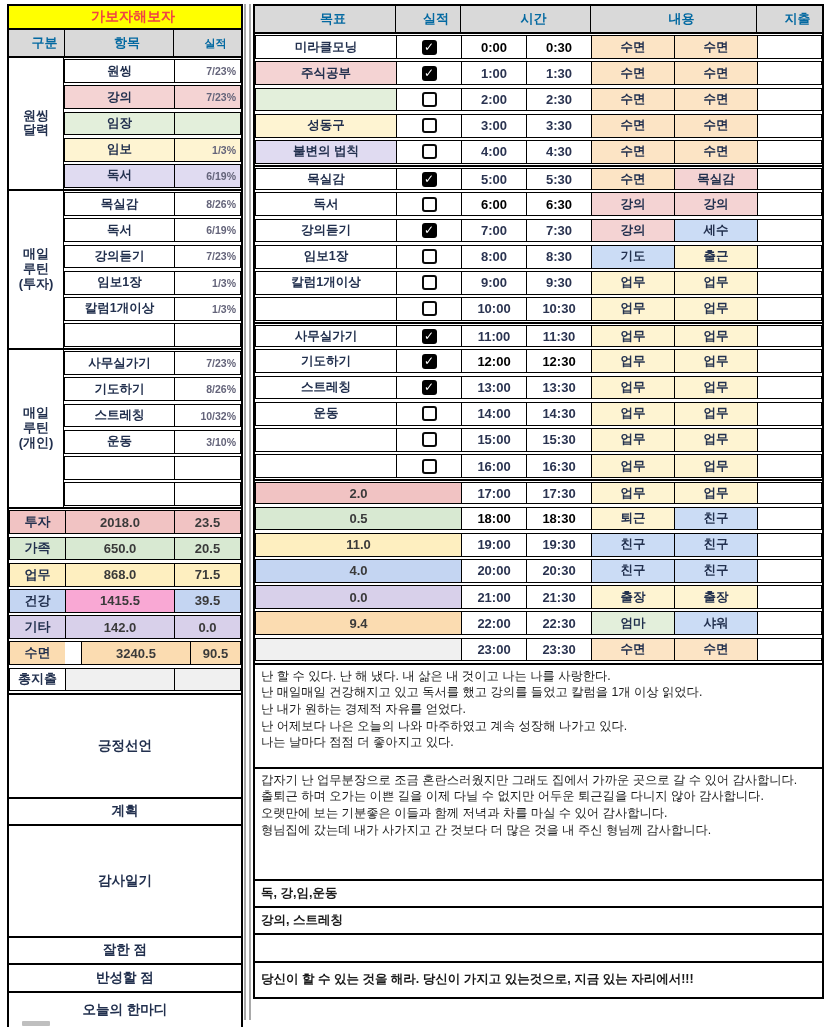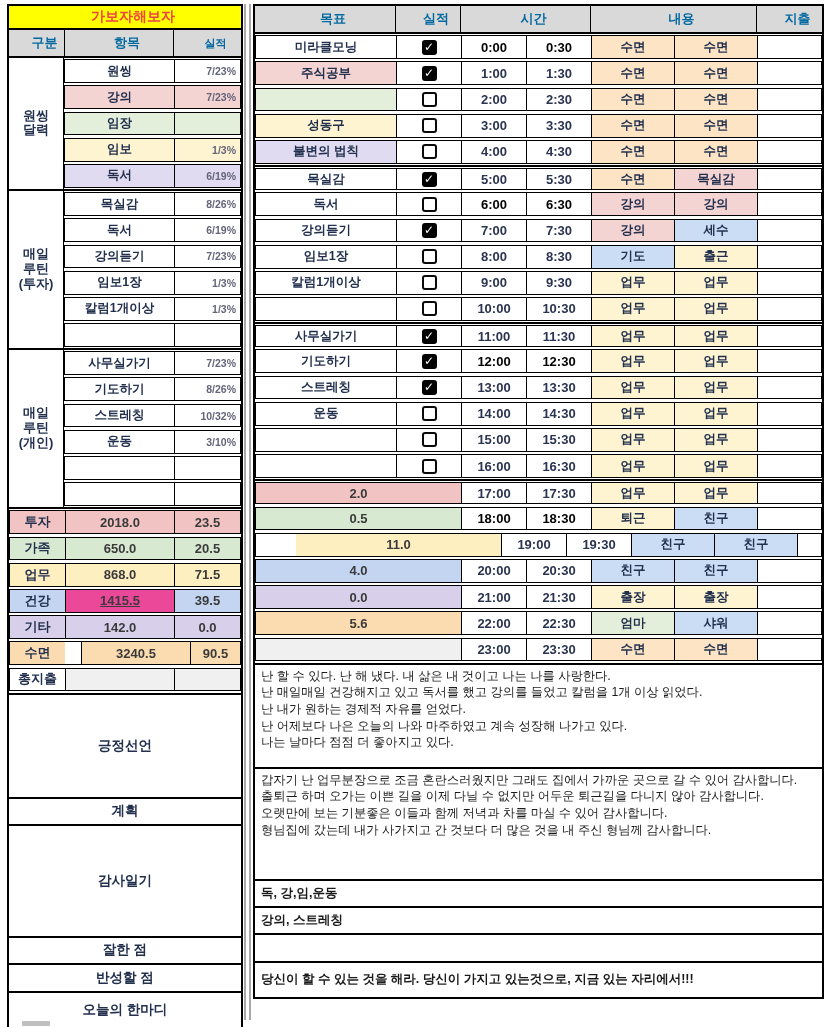--- a/index.html
+++ b/index.html
@@ -226,21 +226,21 @@
         <div class="rwrap">
           <div class="rrow">
             <div class="cell c-cat" style="background: rgb(254, 239, 192);">업무</div>
             <div class="cell c-sval" style="background: rgb(254, 239, 192);">868.0</div>
             <div class="cell c-sres" style="background: rgb(254, 239, 192);">71.5</div>
           </div>
         </div>
         <div class="rwrap">
           <div class="rrow">
             <div class="cell c-cat" style="background: rgb(196, 213, 242);">건강</div>
-            <div class="cell c-sval" style="background: #ec4899; text-decoration: underline;">1415.5</div>
+            <div class="cell c-sval" style="background: #f9a8d4;">1415.5</div>
             <div class="cell c-sres" style="background: rgb(196, 213, 242);">39.5</div>
           </div>
         </div>
         <div class="rwrap">
           <div class="rrow">
             <div class="cell c-cat" style="background: rgb(216, 208, 234);">기타</div>
             <div class="cell c-sval" style="background: rgb(216, 208, 234);">142.0</div>
             <div class="cell c-sres" style="background: rgb(216, 208, 234);">0.0</div>
           </div>
         </div>
@@ -518,21 +518,21 @@
             <div class="cell c-merged" style="background: rgb(216, 233, 210);">0.5</div>
             <div class="cell c-t tb">18:00</div>
             <div class="cell c-t tb">18:30</div>
             <div class="cell c-c" style="background: rgb(254, 244, 210);">퇴근</div>
             <div class="cell c-c" style="background: rgb(203, 220, 245);">친구</div>
             <div class="cell c-exp"></div>
           </div>
         </div>
         <div class="rwrap">
           <div class="rrow">
-            <div class="cell c-merged" style="background: rgb(254, 239, 192); margin-left: 40px;">11.0</div>
+            <div class="cell c-merged" style="background: rgb(254, 239, 192);">11.0</div>
             <div class="cell c-t">19:00</div>
             <div class="cell c-t">19:30</div>
             <div class="cell c-c" style="background: rgb(203, 220, 245);">친구</div>
             <div class="cell c-c" style="background: rgb(203, 220, 245);">친구</div>
             <div class="cell c-exp"></div>
           </div>
         </div>
         <div class="rwrap">
           <div class="rrow">
             <div class="cell c-merged" style="background: rgb(196, 213, 242);">4.0</div>
@@ -548,21 +548,21 @@
             <div class="cell c-merged" style="background: rgb(216, 208, 234);">0.0</div>
             <div class="cell c-t">21:00</div>
             <div class="cell c-t">21:30</div>
             <div class="cell c-c" style="background: rgb(254, 244, 210);">출장</div>
             <div class="cell c-c" style="background: rgb(254, 244, 210);">출장</div>
             <div class="cell c-exp"></div>
           </div>
         </div>
         <div class="rwrap">
           <div class="rrow">
-            <div class="cell c-merged" style="background: rgb(251, 220, 177);">5.6</div>
+            <div class="cell c-merged" style="background: rgb(251, 220, 177);">9.4</div>
             <div class="cell c-t">22:00</div>
             <div class="cell c-t">22:30</div>
             <div class="cell c-c" style="background: rgb(227, 239, 219);">엄마</div>
             <div class="cell c-c" style="background: rgb(203, 220, 245);">샤워</div>
             <div class="cell c-exp"></div>
           </div>
         </div>
         <div class="rwrap">
           <div class="rrow">
             <div class="cell c-merged" style="background: rgb(240, 240, 240);"></div>

